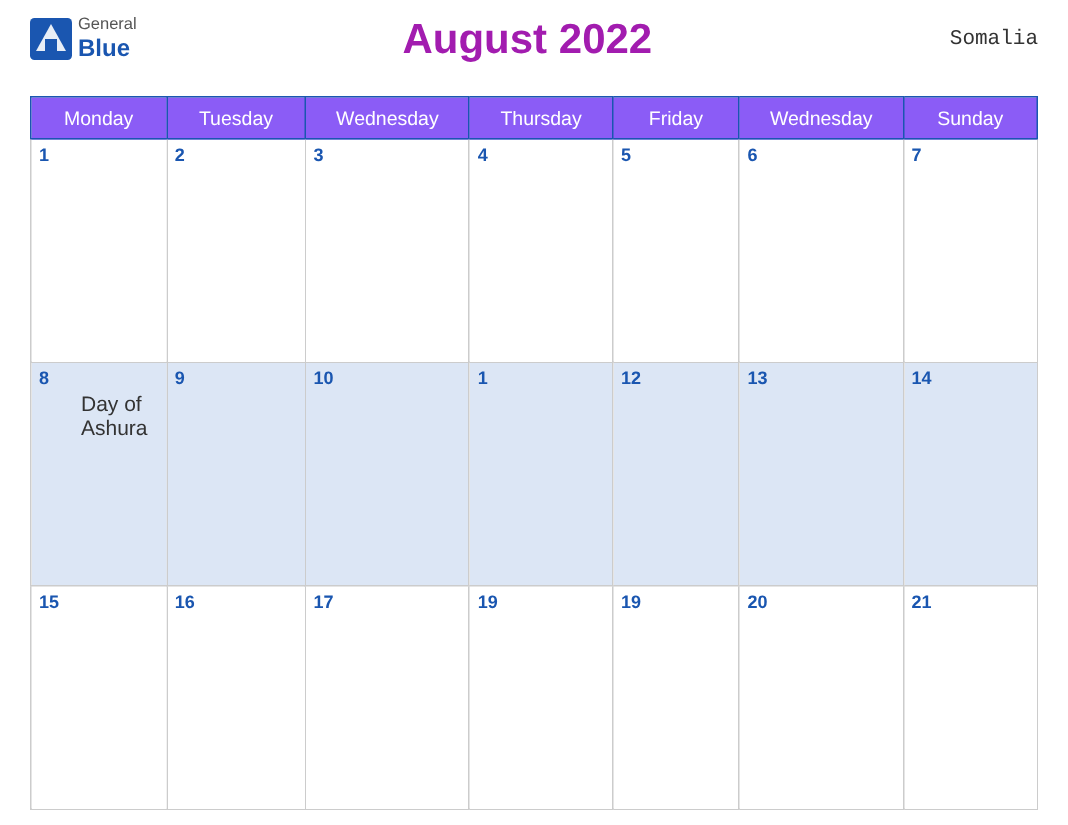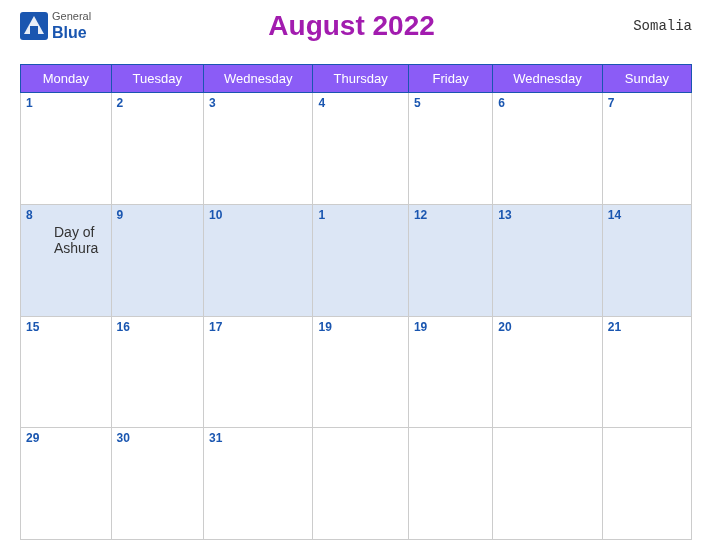--- a/index.html
+++ b/index.html
@@ -192,29 +192,14 @@
         <td>
           <span class="date-num">19</span>
         </td>
         <td>
           <span class="date-num">20</span>
         </td>
         <td>
           <span class="date-num">21</span>
         </td>
       </tr>
-      <tr class="row-white">
-        <td>
-          <span class="date-num">29</span>
-        </td>
-        <td>
-          <span class="date-num">30</span>
-        </td>
-        <td>
-          <span class="date-num">31</span>
-        </td>
-        <td></td>
-        <td></td>
-        <td></td>
-        <td></td>
-      </tr>
     </tbody>
 </table>
 
 </body></html>

